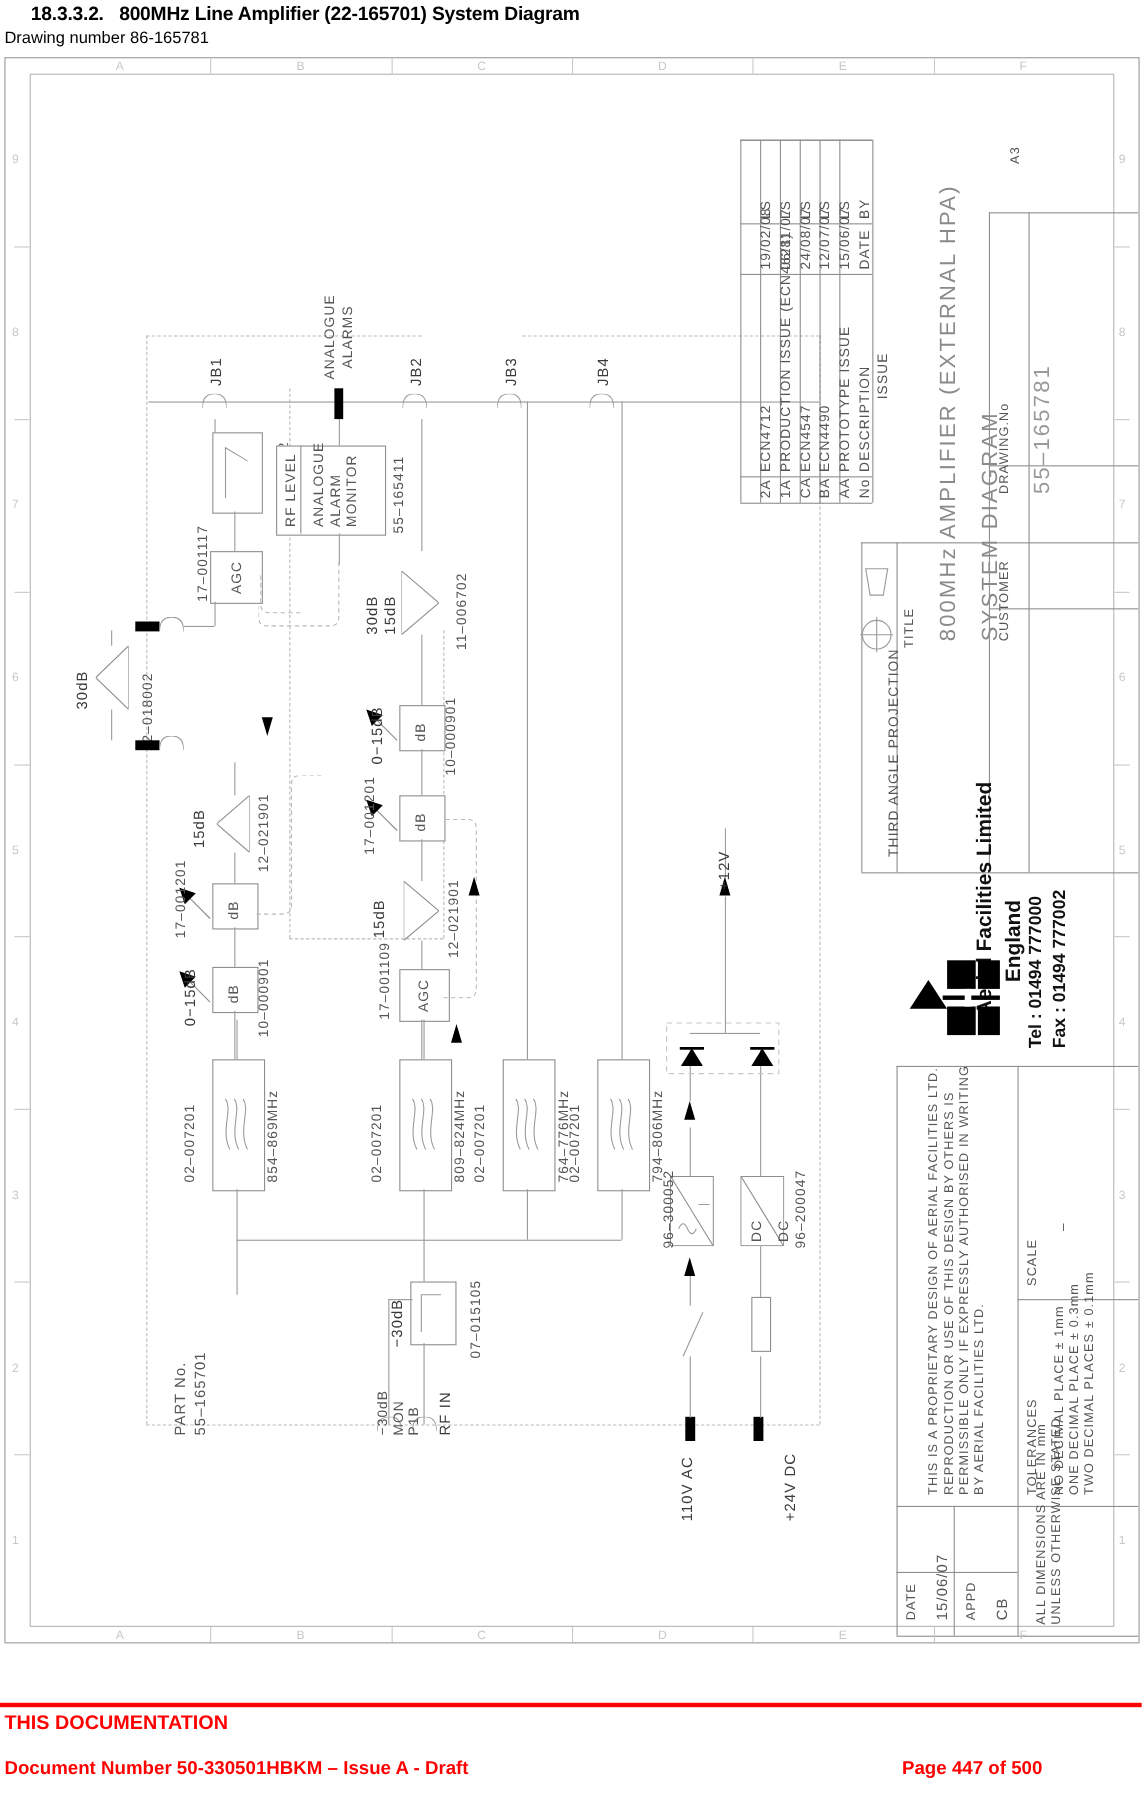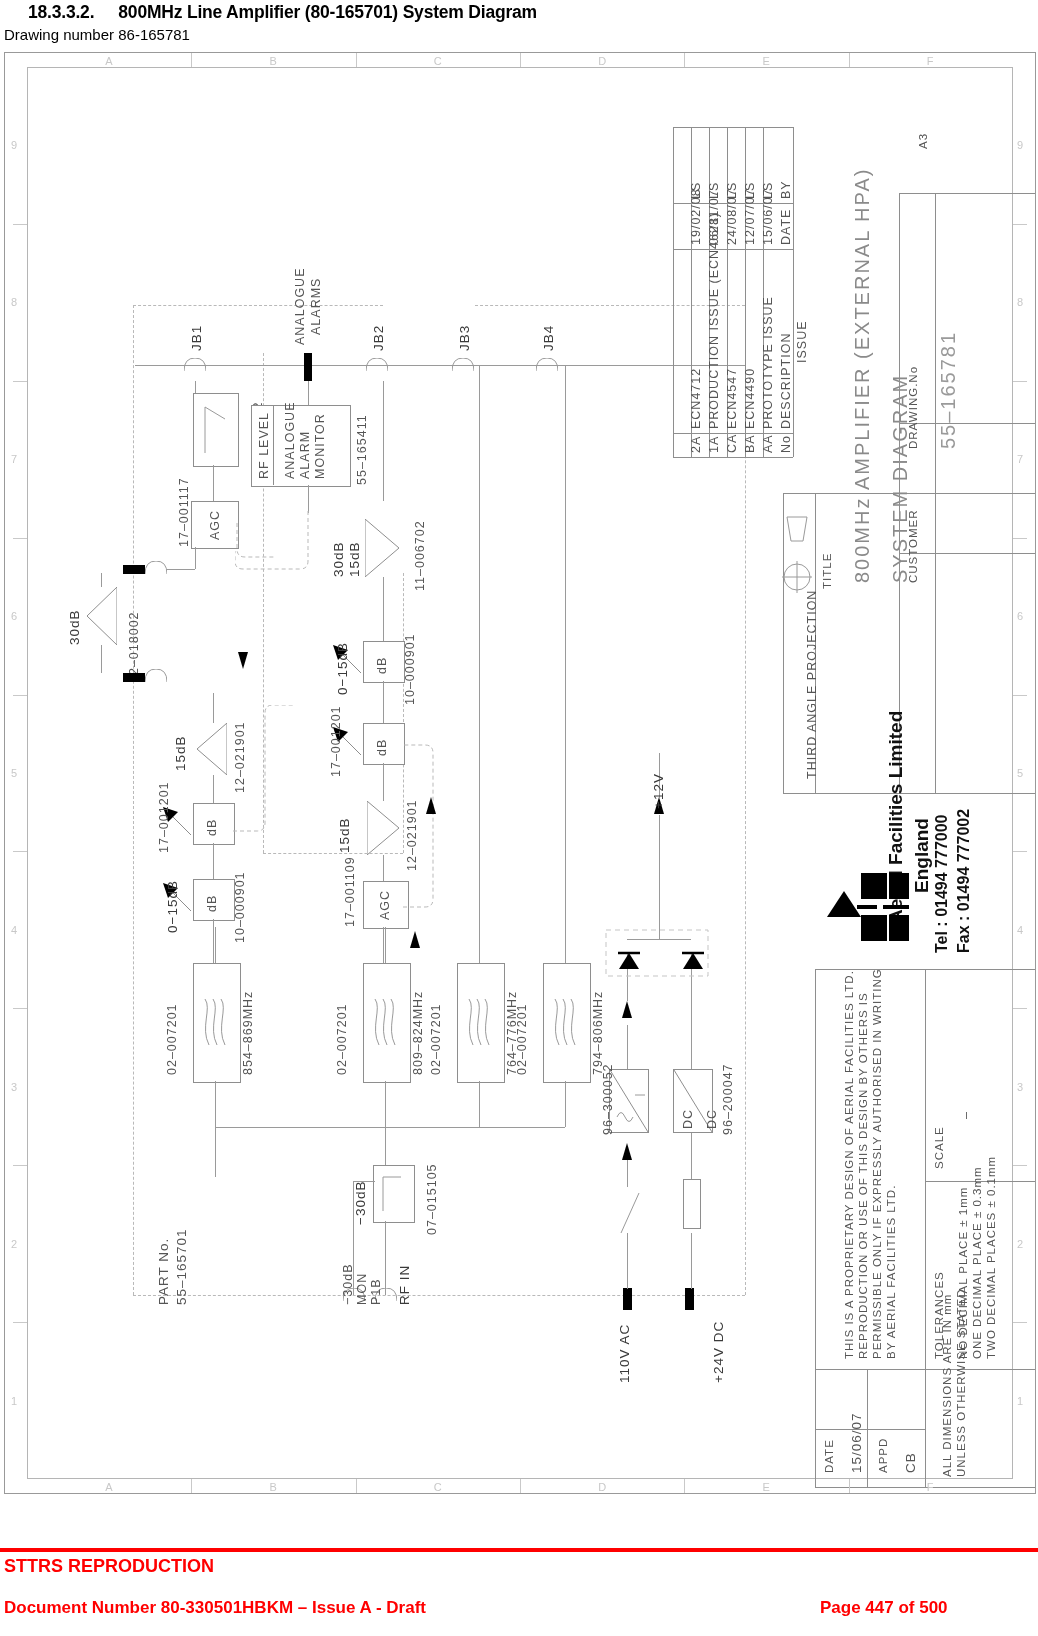--- a/index.html
+++ b/index.html
@@ -1,20 +1,20 @@
 <!DOCTYPE html>
 <html><head>
 <meta charset="utf-8">
 <style>
   html,body{margin:0;padding:0;background:#fff;}
   body{width:1038px;height:1636px;position:relative;font-family:"Liberation Sans",sans-serif;}
 
   
   #doc-heading{position:absolute;left:28px;top:2px;font-size:17.5px;font-weight:bold;color:#000;white-space:nowrap;letter-spacing:-0.2px;}
-  #doc-heading .num{margin-right:24px;}
+  #doc-heading .num{margin-right:14px;}
   #doc-subheading{position:absolute;left:4px;top:26px;font-size:15px;color:#000;white-space:nowrap;}
 
   
   #footer-rule{position:absolute;left:0;top:1548px;width:1038px;height:4px;background:#ff0000;}
   #footer-title{position:absolute;left:4px;top:1556px;font-size:18px;font-weight:bold;color:#ff0000;white-space:nowrap;}
   #footer-docnum{position:absolute;left:4px;top:1598px;font-size:17px;font-weight:bold;color:#ff0000;white-space:nowrap;}
   #footer-page{position:absolute;left:820px;top:1598px;font-size:17px;font-weight:bold;color:#ff0000;white-space:nowrap;}
 
   
   #sheet{position:absolute;left:4px;top:52px;width:1030px;height:1440px;border:1px solid #999;background:#fff;overflow:hidden;}
@@ -50,21 +50,21 @@
   #logo .gap{position:absolute;background:#fff;}
 
   
   .proj-sym{position:absolute;}
   .proj-sym svg{display:block;}
 </style>
 </head>
 <body>
 
 <div id="doc-heading">
-  <span class="num">18.3.3.2.</span><span>800MHz Line Amplifier (80-165701) System Diagram</span>
+  <span class="num">18.3.3.2.</span><span>800MHz Line Amplifier (22-165701) System Diagram</span>
 </div>
 <div id="doc-subheading">Drawing number 86-165781</div>
 
 <div id="sheet">
   <div id="sheet-inner"></div>
 
   <div id="schematic">
       <div class="dashv" style="left: 128px; top: 252px; height: 990px;"></div>
       <div class="dashh" style="left: 128px; top: 1242px; width: 612px;"></div>
       <div class="dashv" style="left: 740px; top: 252px; height: 990px;"></div>
@@ -723,15 +723,15 @@
       <div class="zone-lbl" style="left: 1012px; top: 870.889px;">4</div>
       <div class="zone-lbl" style="left: 1012px; top: 1027.78px;">3</div>
       <div class="zone-lbl" style="left: 1012px; top: 1184.67px;">2</div>
       <div class="zone-lbl" style="left: 1012px; top: 1341.56px;">1</div>
     </div>
     <div class="zone-tick" style="left: 8px; top: 1269.11px; width: 14px; height: 1px;"></div>
     <div class="zone-tick" style="left: 1008px; top: 1269.11px; width: 14px; height: 1px;"></div>
   </div>
 
 <div id="footer-rule"></div>
-<div id="footer-title">STTRS REPRODUCTION</div>
-<div id="footer-docnum">Document Number 80-330501HBKM – Issue A - Draft</div>
+<div id="footer-title">THIS DOCUMENTATION</div>
+<div id="footer-docnum">Document Number 50-330501HBKM – Issue A - Draft</div>
 <div id="footer-page">Page 447 of 500</div>
 
 </body></html>

